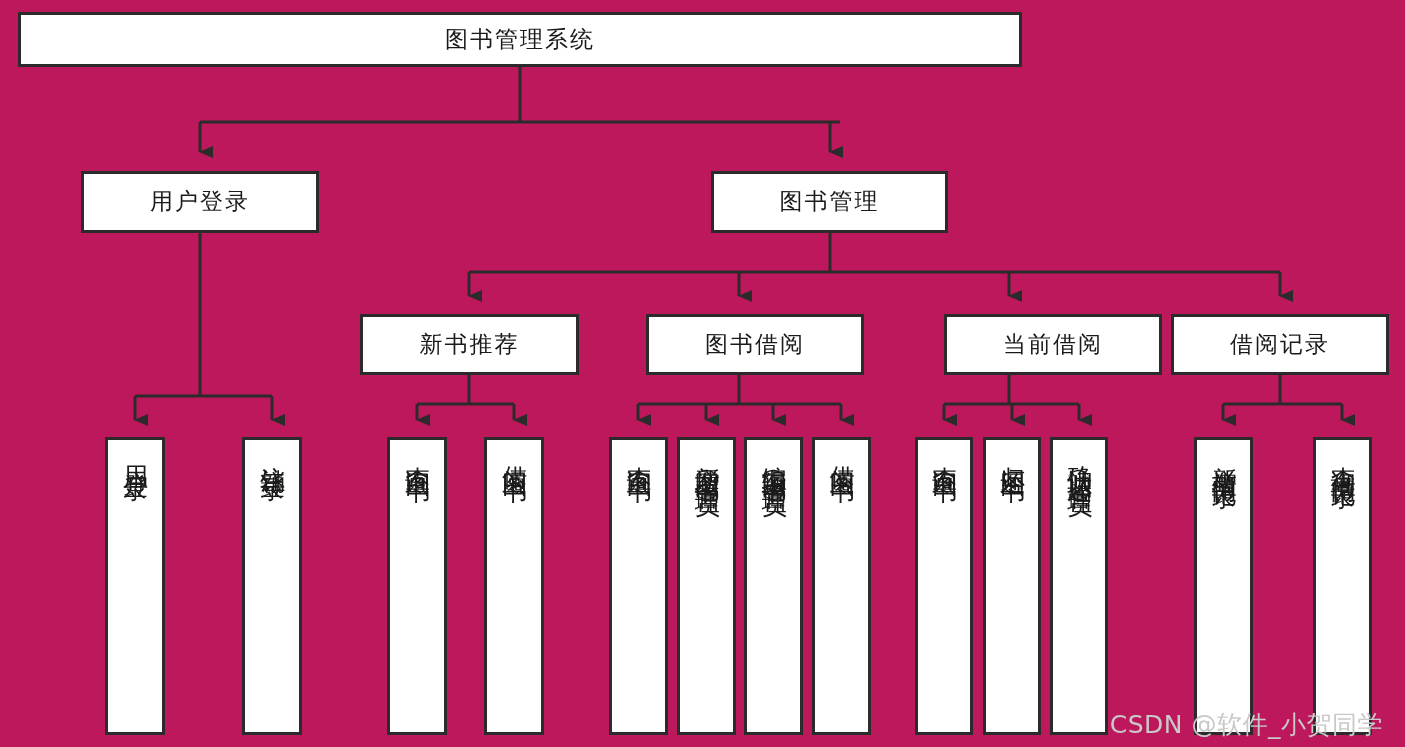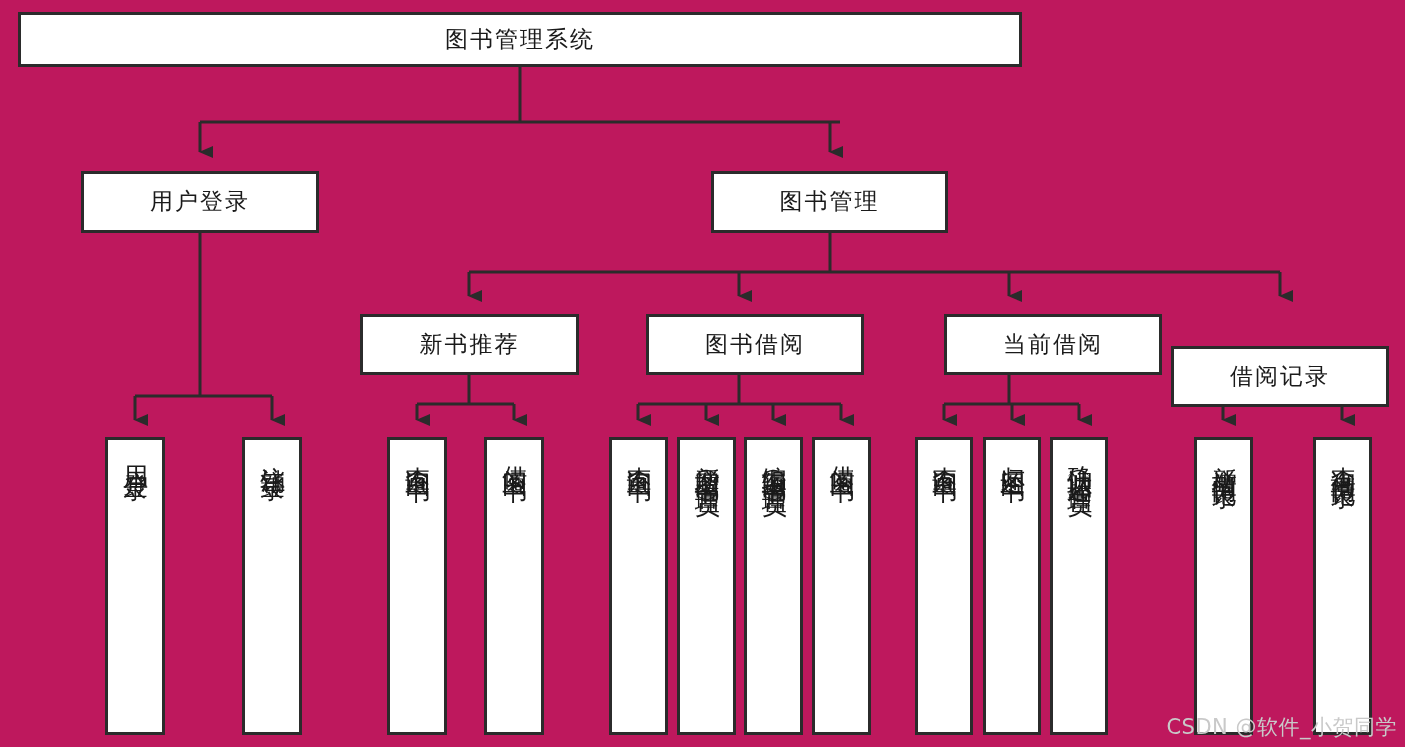--- a/index.html
+++ b/index.html
@@ -58,23 +58,23 @@
   .node.vert .node-label {
     writing-mode: vertical-rl;
     text-orientation: upright;
     font-size: 25px;
     line-height: 1.05;
     letter-spacing: 4px;
     -webkit-text-orientation: upright;
   }
   .watermark {
     position: absolute;
-    right: 8px;
+    right: 22px;
     bottom: 6px;
-    font-size: 21px;
+    font-size: 25px;
     color: #c9c9c9;
     letter-spacing: 0.5px;
     white-space: nowrap;
     font-family: "DejaVu Sans", "Liberation Sans", sans-serif;
   }
 </style>
 </head>
 <body>
 
 <div id="canvas">
@@ -155,21 +155,21 @@
 
   <div class="node horiz" style="left:360px; top:314px; width:219px; height:61px;">
     <span class="node-label">新书推荐</span>
   </div>
   <div class="node horiz" style="left:646px; top:314px; width:218px; height:61px;">
     <span class="node-label">图书借阅</span>
   </div>
   <div class="node horiz" style="left:900px; top:314px; width:218px; height:61px;margin-left:44px;">
     <span class="node-label">当前借阅</span>
   </div>
-  <div class="node horiz" style="left:1171px; top:314px; width:218px; height:61px;margin-top:32px;">
+  <div class="node horiz" style="left:1171px; top:314px; width:218px; height:61px;">
     <span class="node-label">借阅记录</span>
   </div>
 
   <div class="node vert" style="left:105px; top:437px; width:60px; height:298px;">
     <span class="node-label">用户登录</span>
   </div>
   <div class="node vert" style="left:242px; top:437px; width:60px; height:298px;">
     <span class="node-label">注销登录</span>
   </div>
   <div class="node vert" style="left:387px; top:437px; width:60px; height:298px;">

